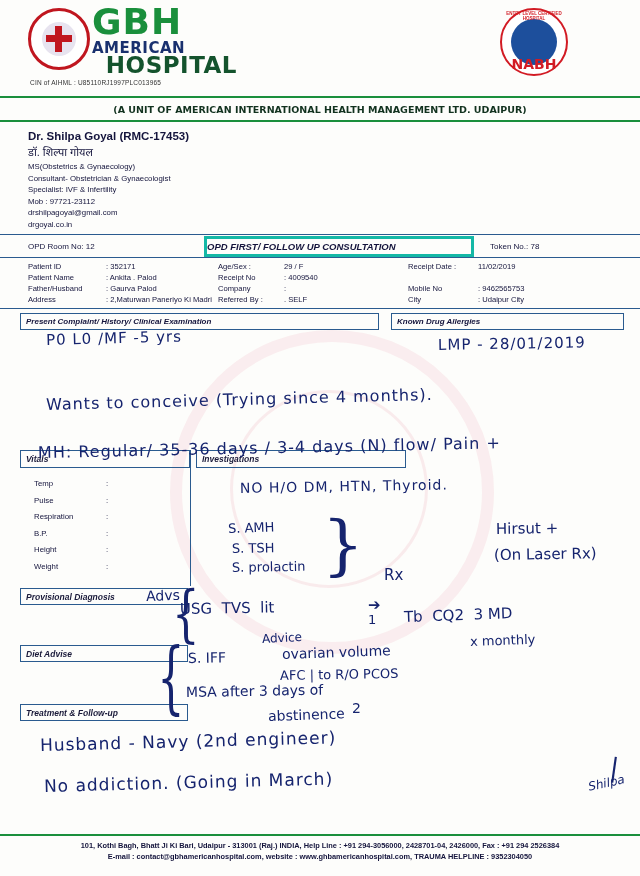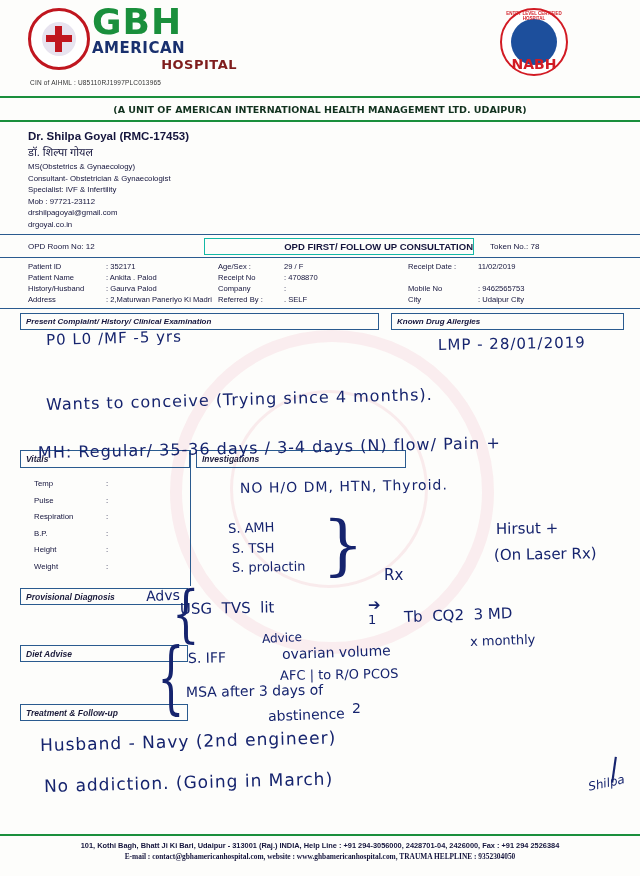--- a/index.html
+++ b/index.html
@@ -68,21 +68,21 @@
     letter-spacing:1px;
     line-height:36px;
   }
   .brand .amer{
     font-family:"DejaVu Sans", sans-serif;
     font-size:15px;font-weight:bold;color:#19306e;
     line-height:16px;letter-spacing:.5px;
   }
   .brand .hosp{
     font-family:"DejaVu Sans", sans-serif;
-    font-size:13px;font-weight:bold;color:#7f1d1d;
+    font-size:23px;font-weight:bold;color:#14532d;
     line-height:18px;letter-spacing:.5px;text-align:right;
     width:145px;
   }
   .iso{
     position:absolute;left:28px;top:56px;
     font-family:"DejaVu Sans", sans-serif;
     font-size:20px;font-weight:bold;color:#111;
     letter-spacing:.5px;
   }
   .cin{
@@ -133,25 +133,25 @@
   
   .opd-row{
     position:relative;z-index:2;
     height:22px;
     display:flex;align-items:center;
     border-bottom:1px solid #2a5b8f;
     font-size:8px;color:#14143c;
   }
   .opd-room{padding-left:28px;width:170px;}
   .opd-title{
-    flex:1;text-align:right;
-    border:1px solid #14b8a6;
+    flex:1;text-align:left;
+    border:3px solid #14b8a6;
     margin:1px 6px;
     padding:2px 0;
-    font-weight:bold;font-size:9.5px;
+    font-weight:bold;font-style:italic;font-size:9.5px;
     max-width:270px;
   }
   .opd-token{width:150px;text-align:left;padding-left:10px;}
   
   .pgrid{
     position:relative;z-index:2;
     display:grid;
     grid-template-columns:190px 190px 1fr;
     font-size:7.6px;color:#14143c;
     padding:3px 12px 3px 28px;
@@ -217,21 +217,21 @@
   .footer{
     position:absolute;left:0;right:0;bottom:14px;
     border-top:2px solid #1a8f3c;
     padding-top:4px;
     text-align:center;
     font-size:7.4px;line-height:11px;
     color:#14143c;font-weight:bold;
     z-index:3;
     background:rgba(253,253,251,.6);
   }
-  .footer .mail{color:#14143c;font-family:Liberation Serif, serif;}
+  .footer .mail{color:#14143c;}
   
   .hw{
     position:absolute;
     font-family:"DejaVu Sans", sans-serif;
     color:#16246e;
     z-index:4;
     white-space:pre;
     transform-origin:left center;
   }
   
@@ -293,26 +293,26 @@
     <div class="opd-token">
       <span>Token No.:</span>
       <span>78</span>
     </div>
   </div>
 
   <div class="pgrid">
     <div>
       <div><span class="lbl">Patient ID</span><span>: 352171</span></div>
       <div><span class="lbl">Patient Name</span><span>: Ankita . Palod</span></div>
-      <div><span class="lbl">History/Husband</span><span>: Gaurva Palod</span></div>
+      <div><span class="lbl">Father/Husband</span><span>: Gaurva Palod</span></div>
       <div><span class="lbl">Address</span><span>: 2,Maturwan Paneriyo Ki Madri</span></div>
     </div>
     <div>
       <div><span class="lbl2">Age/Sex :</span><span>29  / F</span></div>
-      <div><span class="lbl2">Receipt No</span><span>: 4708870</span></div>
+      <div><span class="lbl2">Receipt No</span><span>: 4009540</span></div>
       <div><span class="lbl2">Company</span><span>:</span></div>
       <div><span class="lbl2">Referred By :</span><span>. SELF</span></div>
     </div>
     <div>
       <div><span class="lbl3">Receipt Date :</span><span>11/02/2019</span></div>
       <div style="height:11px"></div>
       <div><span class="lbl3">Mobile No</span><span>: 9462565753</span></div>
       <div><span class="lbl3">City</span><span>: Udaipur City</span></div>
     </div>
   </div>

